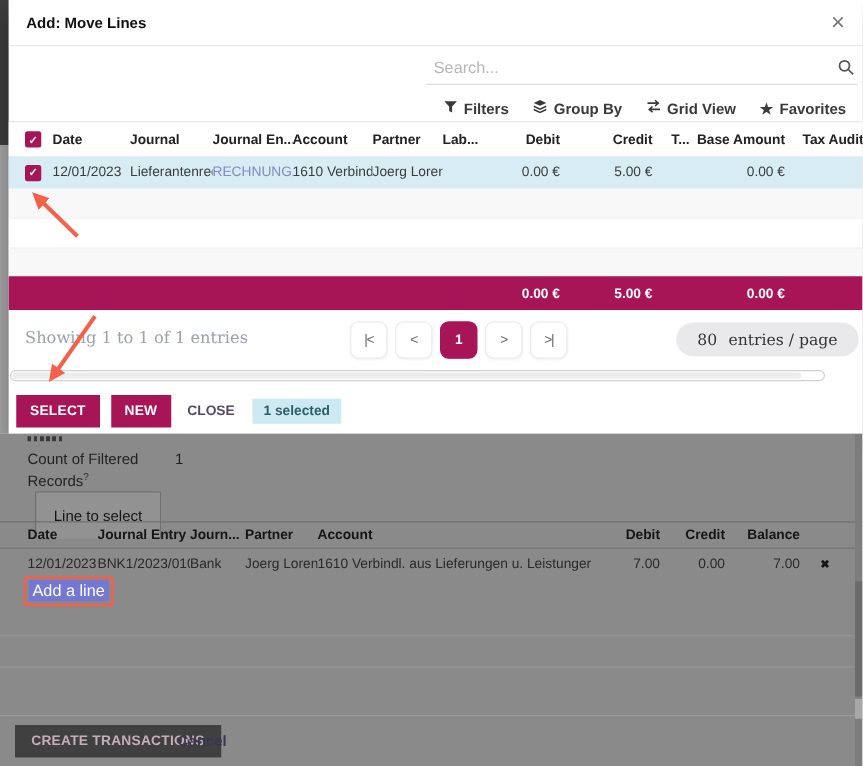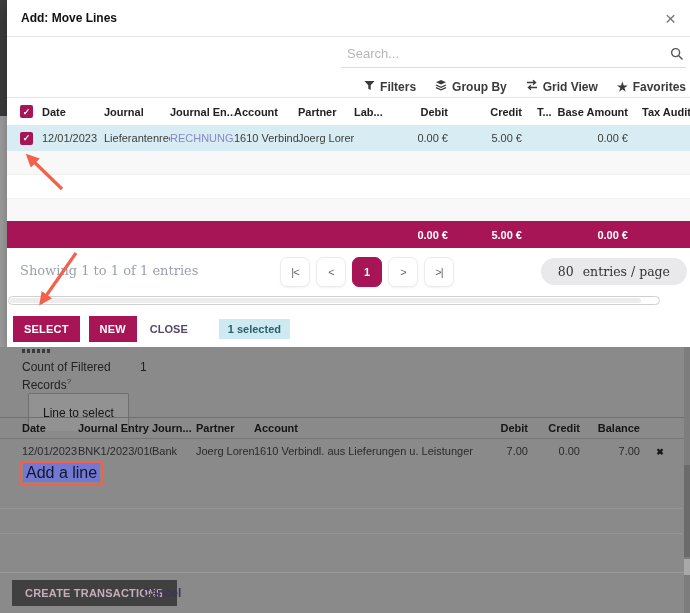--- a/index.html
+++ b/index.html
@@ -21,21 +21,21 @@
          box-shadow:0 8px 18px rgba(0,0,0,.35);}
   .m-header{height:37px;border-bottom:1px solid #e7e7e7;display:flex;align-items:center;padding:0 14px;box-sizing:border-box;}
   .m-title{font-size:12px;font-weight:bold;color:#111;flex:1;}
   .close{font-size:19px;color:#777;line-height:1;cursor:pointer;font-weight:400;}
 
   .search-zone{position:absolute;left:334px;top:42px;right:4px;}
   .search-row{display:flex;align-items:center;border-bottom:1px solid #dcdcdc;padding:3px 2px 5px 4px;}
   input.search{flex:1;border:none;outline:none;font-size:13px;color:#444;background:transparent;font-family:"Liberation Sans",sans-serif;}
   input.search::placeholder{color:#b5b5b5;}
   .search-icon{margin-left:8px;display:flex;align-items:center;}
-  .filter-row{display:flex;gap:19px;padding:11px 0 0 14px;justify-content:flex-end;}
+  .filter-row{display:flex;gap:19px;padding:11px 0 0 14px;}
   .filter-item{display:flex;align-items:center;gap:5px;font-size:12px;font-weight:600;color:#3a3a3a;cursor:pointer;}
   .fi-star{font-size:12px;color:#3a3a3a;line-height:1;}
 
   .m-divider{position:absolute;top:97px;left:0;right:0;border-top:1px solid #e4e4e4;}
 
   
   .t-head,.t-row,.t-totals{display:flex;align-items:center;box-sizing:border-box;padding-left:13px;position:absolute;left:0;right:0;}
   .t-head{top:98px;height:27px;font-weight:bold;font-size:11px;color:#222;background:#fff;}
   .t-row{top:125px;height:26px;font-size:11px;color:#3c3c3c;background:#d8edf3;}
   .stripe{position:absolute;left:0;right:0;}
@@ -71,21 +71,21 @@
   .pg-size{position:absolute;right:3px;top:258px;height:27px;background:#e9e9ec;border-radius:14px;
            display:flex;align-items:center;gap:9px;padding:0 17px;
            font-family:"DejaVu Serif","Liberation Serif",serif;font-size:12.5px;color:#333;cursor:pointer;box-sizing:border-box;}
 
   .hscroll{position:absolute;top:296px;left:1px;width:652px;height:9px;border:1px solid #d0d0d0;border-radius:6px;background:#fff;box-sizing:border-box;cursor:pointer;}
   .hscroll .thumb{position:absolute;left:1px;top:1px;bottom:1px;width:97%;background:#ececec;border-radius:5px;}
 
   .m-footer{position:absolute;left:0;right:0;top:311px;height:36px;display:flex;align-items:center;padding-left:6px;box-sizing:border-box;}
   .btn-primary{background:var(--primary);color:#fff;font-size:11px;font-weight:bold;padding:7px 11px;border:none;
                margin-right:9px;letter-spacing:.2px;cursor:pointer;font-family:"Liberation Sans",sans-serif;}
-  .btn-link{color:#55466b;font-weight:bold;font-size:11px;margin:0 23px 0 4px;cursor:pointer;}
+  .btn-link{color:#55466b;font-weight:bold;font-size:11px;margin:0 6px 0 4px;cursor:pointer;}
   .badge{background:#cde9f2;color:#2d5f6b;font-size:11px;font-weight:600;padding:4px 9px;margin-left:8px;}
 
   
   .lower{position:absolute;left:0;top:347px;width:690px;height:266px;background:#8a8a8a;color:#262626;overflow:hidden;}
   .frag{position:absolute;left:22px;top:2px;width:28px;height:4px;
         background:repeating-linear-gradient(90deg,#3a3a3a 0 3px,transparent 3px 5px);}
   .count{position:absolute;left:22px;top:12px;font-size:12px;color:#232323;line-height:1.4;}
   .count sup{font-size:8px;color:#333;}
   .count-val{position:absolute;left:140px;top:13px;font-size:12px;color:#1f1f1f;}
   .tab{position:absolute;left:28px;top:46px;height:38px;padding:0 14px;display:flex;align-items:center;
@@ -100,21 +100,21 @@
   .lw-j{flex:0 0 44px;}
   .lw-p{flex:0 0 58px;}
   .lw-a{flex:0 0 232px;}
   .lw-deb{flex:0 0 48px;text-align:right;}
   .lw-cred{flex:0 0 52px;text-align:right;}
   .lw-bal{flex:0 0 60px;text-align:right;}
   .lw-x{flex:0 0 28px;text-align:center;padding-right:0;}
   .del-x{font-size:9px;color:#161616;font-weight:bold;cursor:pointer;}
   .add-row{position:absolute;left:19px;top:114px;}
   .add-box{border:2px solid var(--anno);border-radius:2px;padding:1px 2px;display:inline-block;}
-  .add-link{background:#7478d2;color:#0f172a;font-size:16px;padding:1px 3px;cursor:pointer;}
+  .add-link{background:#7478d2;color:#ffffff;font-size:13px;padding:1px 3px;cursor:pointer;}
   .faint1{position:absolute;left:0;right:8px;top:161px;border-top:1px solid #959595;}
   .faint2{position:absolute;left:0;right:8px;top:186px;border-top:1px solid #959595;}
   .l-sep{position:absolute;left:0;right:0;top:225px;border-top:1px solid #9b9b9b;}
   .btn-create{position:absolute;left:12px;top:233px;background:#404040;color:#c5aeb9;font-size:11px;
               font-weight:bold;padding:7px 13px;border:none;cursor:pointer;font-family:"Liberation Sans",sans-serif;letter-spacing:.2px;}
   .cancel{position:absolute;left:142px;top:239px;color:#3c3655;font-weight:bold;font-size:12px;cursor:pointer;}
   .vscroll{position:absolute;right:0;top:0;width:6px;height:266px;background:#7d7d7d;cursor:pointer;}
   .vthumb{position:absolute;right:0;top:118px;height:92px;width:6px;background:#6b6b6b;}
   .vbox{position:absolute;right:0;top:212px;width:6px;height:16px;background:#a8a8a8;}
 

